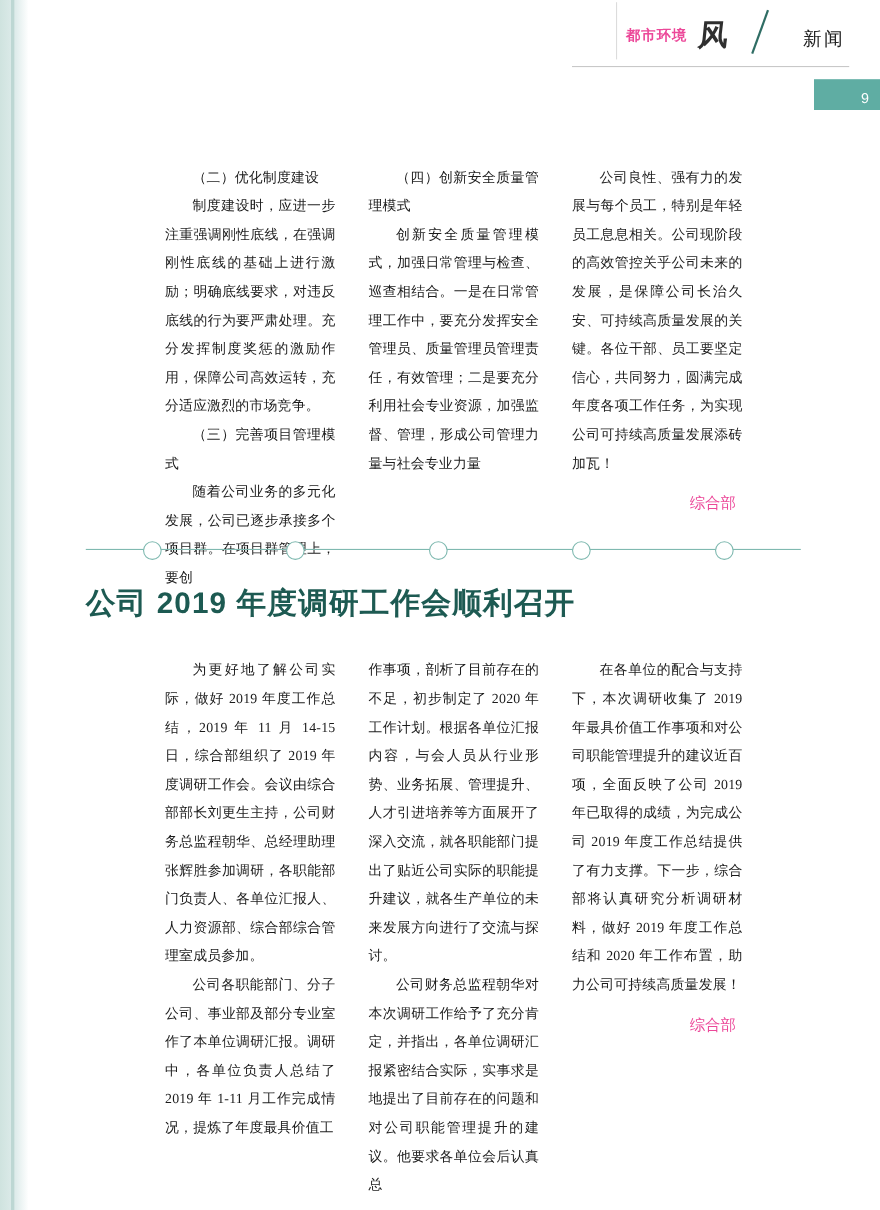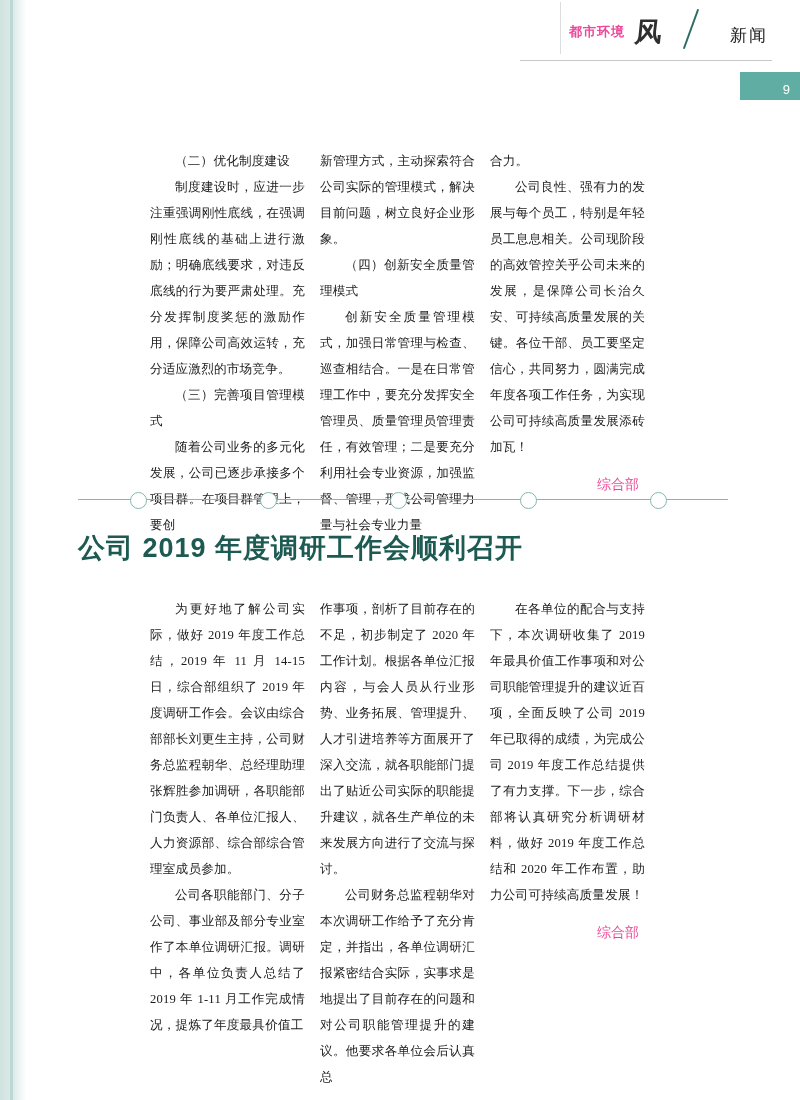--- a/index.html
+++ b/index.html
@@ -116,21 +116,21 @@
     top: 2px;
     width: 1px;
     height: 52px;
     background: #dcdcdc;
   }
 
   
   .article {
     position: absolute;
     display: flex;
-    gap: 15px;
+    gap: 30px;
   }
   .col {
     width: 155px;
   }
   .para {
     font-size: 12.6px;
     line-height: 26px;
     color: #1b1b1b;
     text-align: justify;
     margin: 0 0 0 0;
@@ -225,26 +225,24 @@
 </div>
 
 <div class="article" id="article-top">
   <div class="col">
     <p class="para indent">（二）优化制度建设</p>
     <p class="para indent">制度建设时，应进一步注重强调刚性底线，在强调刚性底线的基础上进行激励；明确底线要求，对违反底线的行为要严肃处理。充分发挥制度奖惩的激励作用，保障公司高效运转，充分适应激烈的市场竞争。</p>
     <p class="para indent">（三）完善项目管理模式</p>
     <p class="para indent">随着公司业务的多元化发展，公司已逐步承接多个项目群。在项目群管理上，要创</p>
   </div>
   <div class="col">
-    <p class="para">新管理方式，主动探索符合公司实际的管理模式，解决目前问题，树立良好企业形象。</p>
     <p class="para indent">（四）创新安全质量管理模式</p>
     <p class="para indent">创新安全质量管理模式，加强日常管理与检查、巡查相结合。一是在日常管理工作中，要充分发挥安全管理员、质量管理员管理责任，有效管理；二是要充分利用社会专业资源，加强监督、管理，形成公司管理力量与社会专业力量</p>
   </div>
   <div class="col">
-    <p class="para">合力。</p>
     <p class="para indent">公司良性、强有力的发展与每个员工，特别是年轻员工息息相关。公司现阶段的高效管控关乎公司未来的发展，是保障公司长治久安、可持续高质量发展的关键。各位干部、员工要坚定信心，共同努力，圆满完成年度各项工作任务，为实现公司可持续高质量发展添砖加瓦！</p>
     <p class="sign">综合部</p>
   </div>
 </div>
 
 <div class="separator">
   <div class="sep-line"></div>
   <div class="sep-circle" style="left:52px"></div>
   <div class="sep-circle" style="left:182px"></div>
   <div class="sep-circle" style="left:312px"></div>

